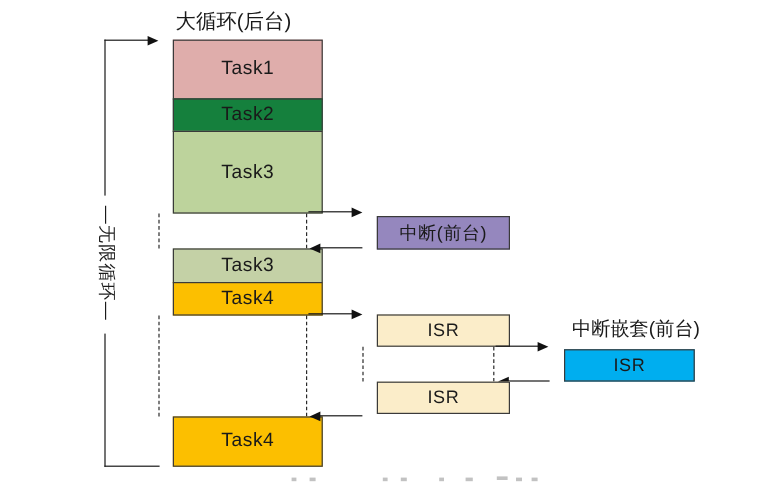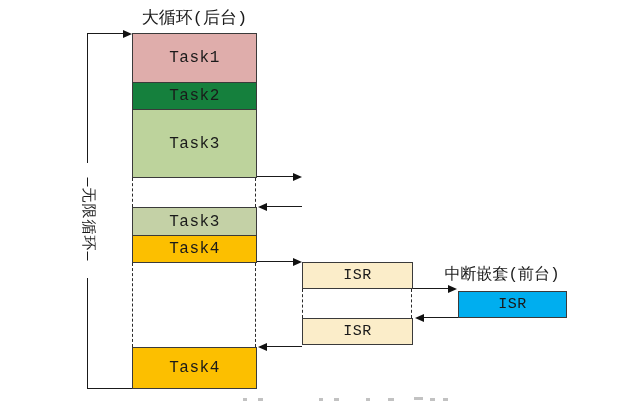--- a/index.html
+++ b/index.html
@@ -1,23 +1,23 @@
 <!DOCTYPE html>
 <html><head>
 <meta charset="utf-8">
 <style>
   html,body{margin:0;padding:0;background:#fff;}
   #stage{
     position:relative;width:641px;height:405px;background:#ffffff;overflow:hidden;
-    font-family:Liberation Mono, monospace;color:#1a1a1a;
+    font-family:Liberation Sans, sans-serif;color:#1a1a1a;
   }
   .box{
     position:absolute;box-sizing:border-box;border:1.5px solid #3a3a3a;
     display:flex;align-items:center;justify-content:center;
-    font-size:16px;letter-spacing:.5px;
+    font-size:16px;letter-spacing:.5px;margin-left:12px;
   }
   .col{left:132px;width:125px;}
   .hline{position:absolute;height:0;border-top:1.5px solid #1a1a1a;}
   .vline{position:absolute;width:0;border-left:1.5px solid #1a1a1a;}
   .vdash{position:absolute;width:0;border-left:1.5px dashed #2a2a2a;}
   .ah-r{position:absolute;width:0;height:0;border-style:solid;
     border-width:4px 0 4px 9px;border-color:transparent transparent transparent #111;}
   .ah-l{position:absolute;width:0;height:0;border-style:solid;
     border-width:4px 9px 4px 0;border-color:transparent #111 transparent transparent;}
   .title{position:absolute;font-size:17px;text-align:center;white-space:nowrap;}
@@ -63,30 +63,33 @@
 
   <div class="vdash" style="left:132px;top:263px;height:84px;"></div>
   <div class="vdash" style="left:255px;top:263px;height:84px;"></div>
 
   <div class="box col" style="top: 347px; height: 42px; background: rgb(252, 191, 0);">
     <span>Task4</span>
   </div>
 
   <div class="hline" style="left:257px;top:176px;width:37px;"></div>
   <div class="ah-r" style="left:293px;top:173px;"></div>
+  <div class="box" style="left: 302px; top: 180px; width: 111px; height: 28px; font-size: 15px; background: rgb(149, 135, 190);">
+    <span>中断(前台)</span>
+  </div>
   <div class="hline" style="left:266px;top:206px;width:36px;"></div>
   <div class="ah-l" style="left:258px;top:203px;"></div>
 
   <div class="hline" style="left:257px;top:261px;width:37px;"></div>
   <div class="ah-r" style="left:293px;top:258px;"></div>
   <div class="box" style="left: 302px; top: 262px; width: 111px; height: 27px; font-size: 15px; background: rgb(251, 237, 201);">
     <span>ISR</span>
   </div>
 
-  <div class="title" style="left:432px;top:264px;width:140px;font-size:16px;">中断嵌套(前台)</div>
+  <div class="title" style="left:460px;top:264px;width:140px;font-size:16px;">中断嵌套(前台)</div>
   <div class="hline" style="left:413px;top:288px;width:36px;"></div>
   <div class="ah-r" style="left:448px;top:285px;"></div>
   <div class="box" style="left: 458px; top: 291px; width: 109px; height: 27px; font-size: 15px; background: rgb(0, 174, 239);">
     <span>ISR</span>
   </div>
   <div class="hline" style="left:423px;top:317px;width:35px;"></div>
   <div class="ah-l" style="left:415px;top:314px;"></div>
 
   <div class="vdash" style="left:302px;top:289px;height:29px;"></div>
   <div class="vdash" style="left:411px;top:289px;height:29px;"></div>

